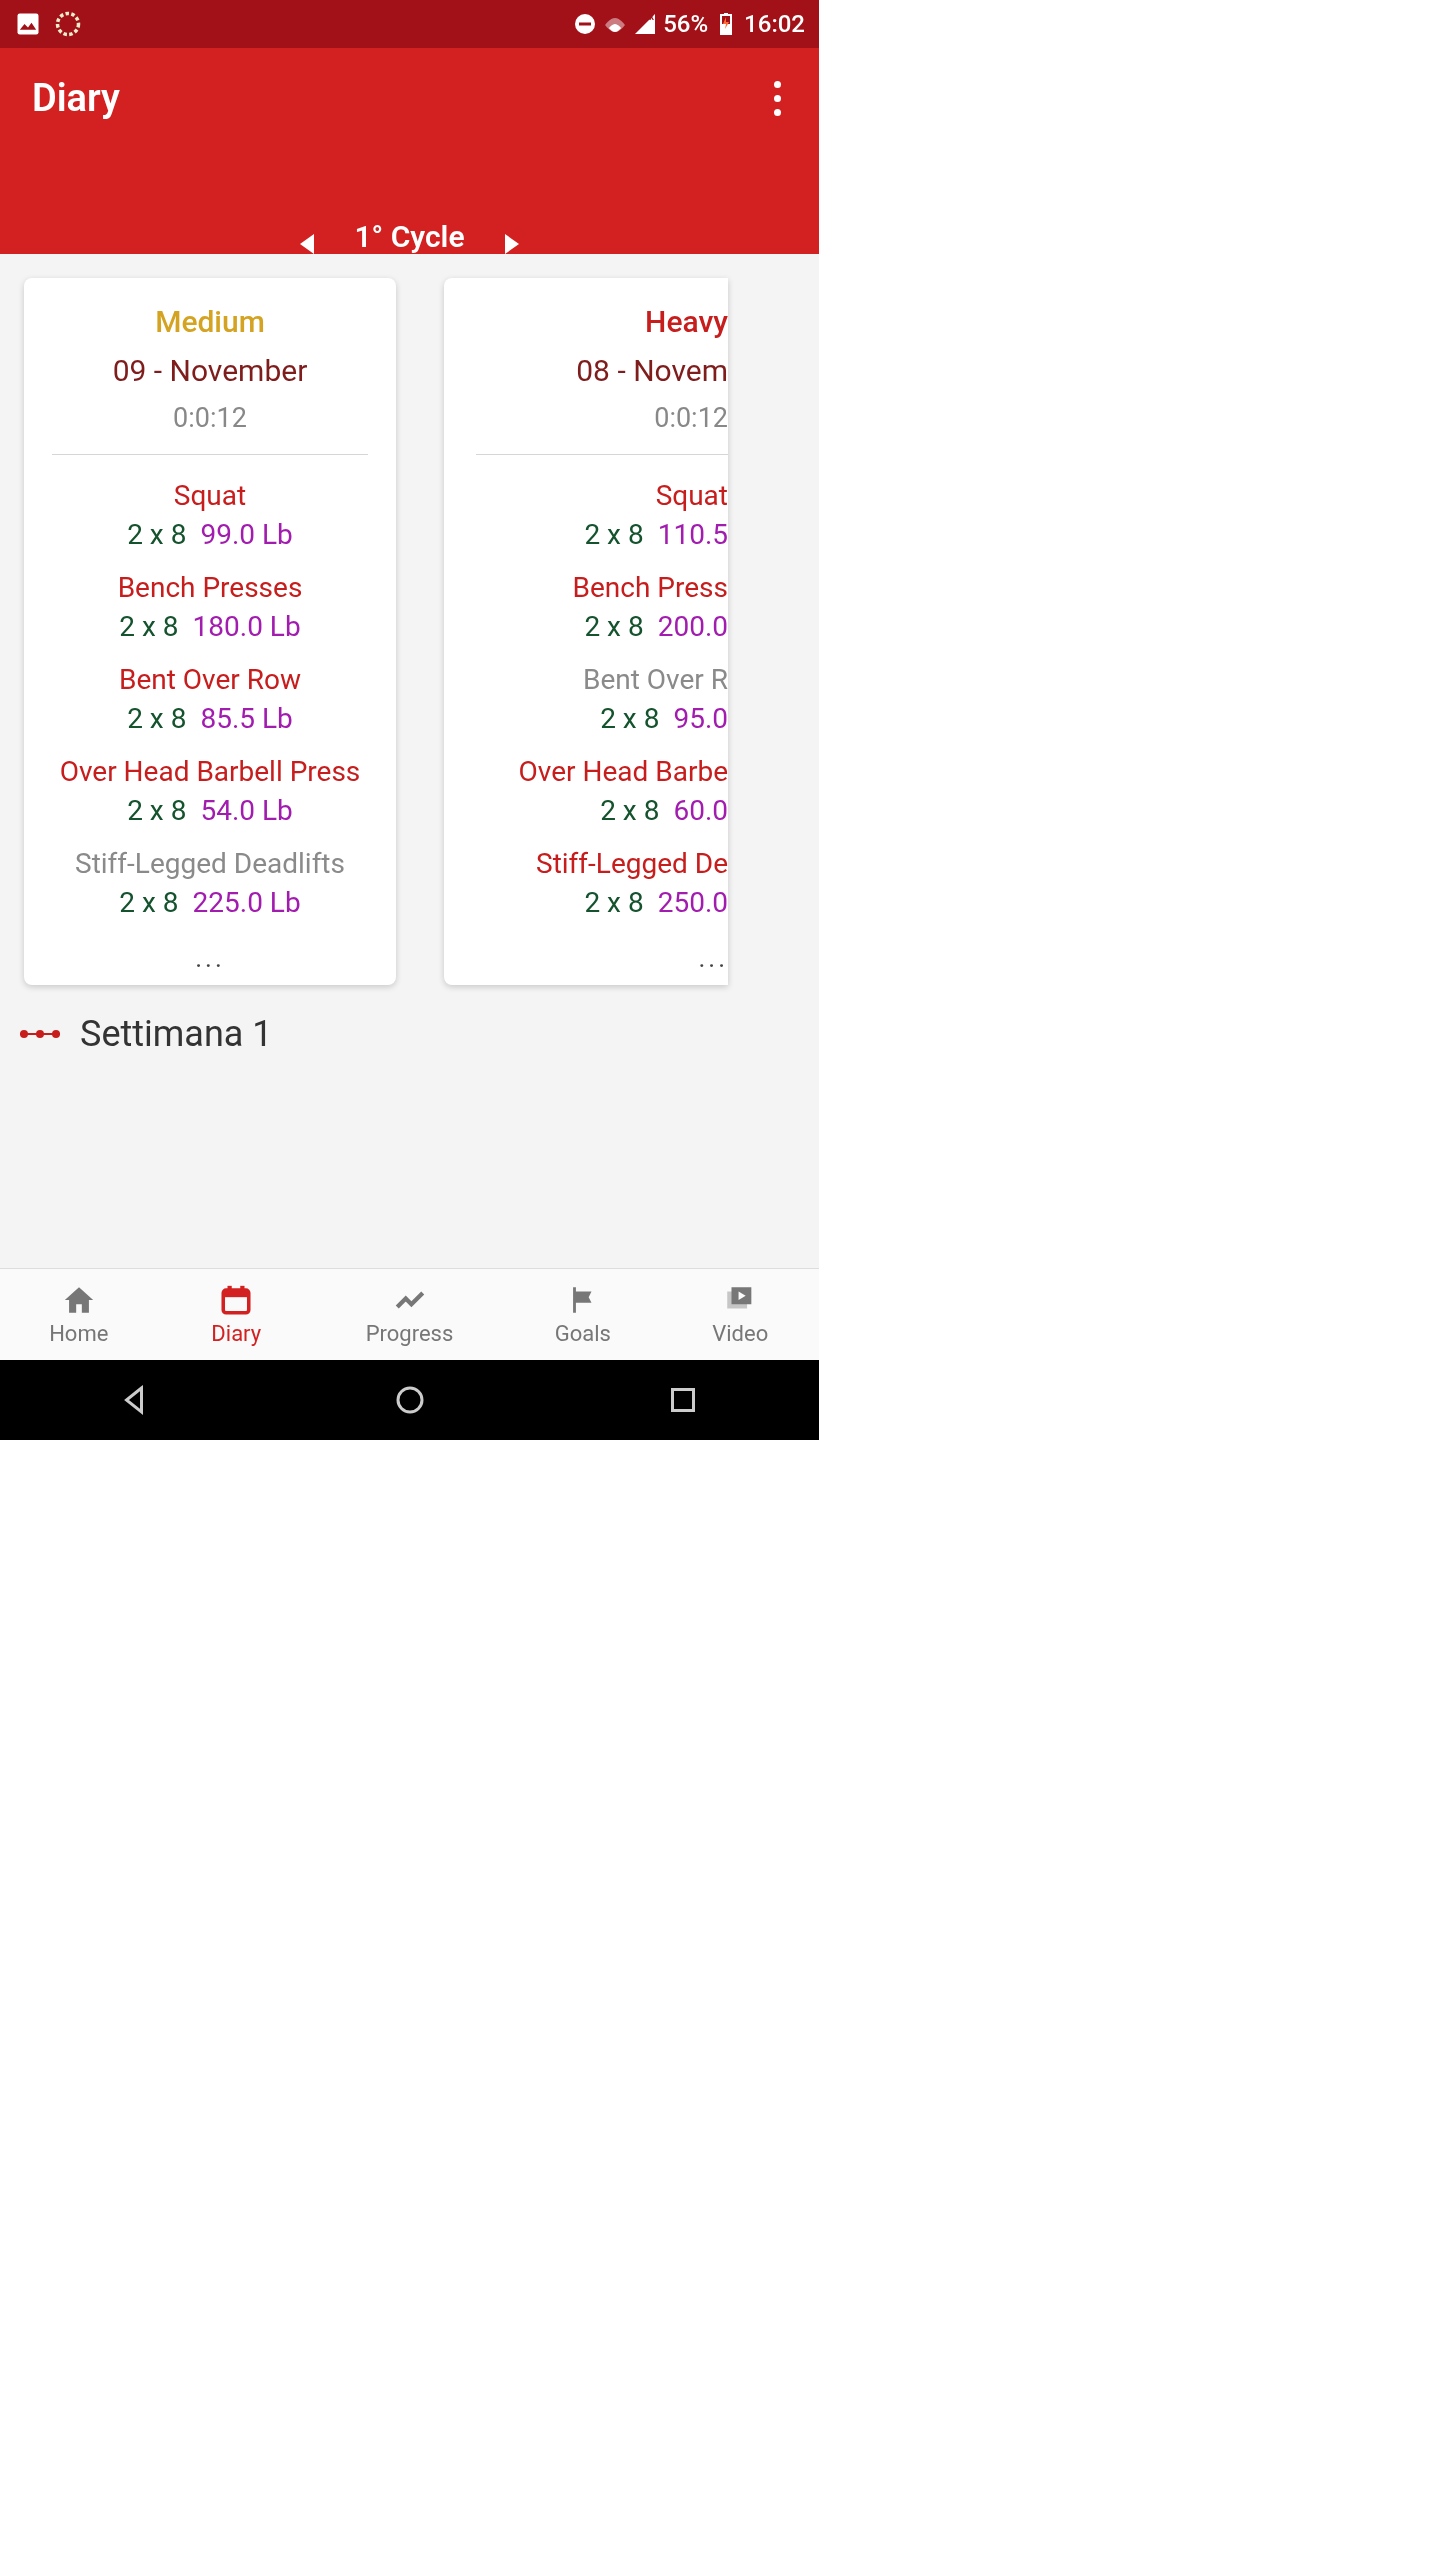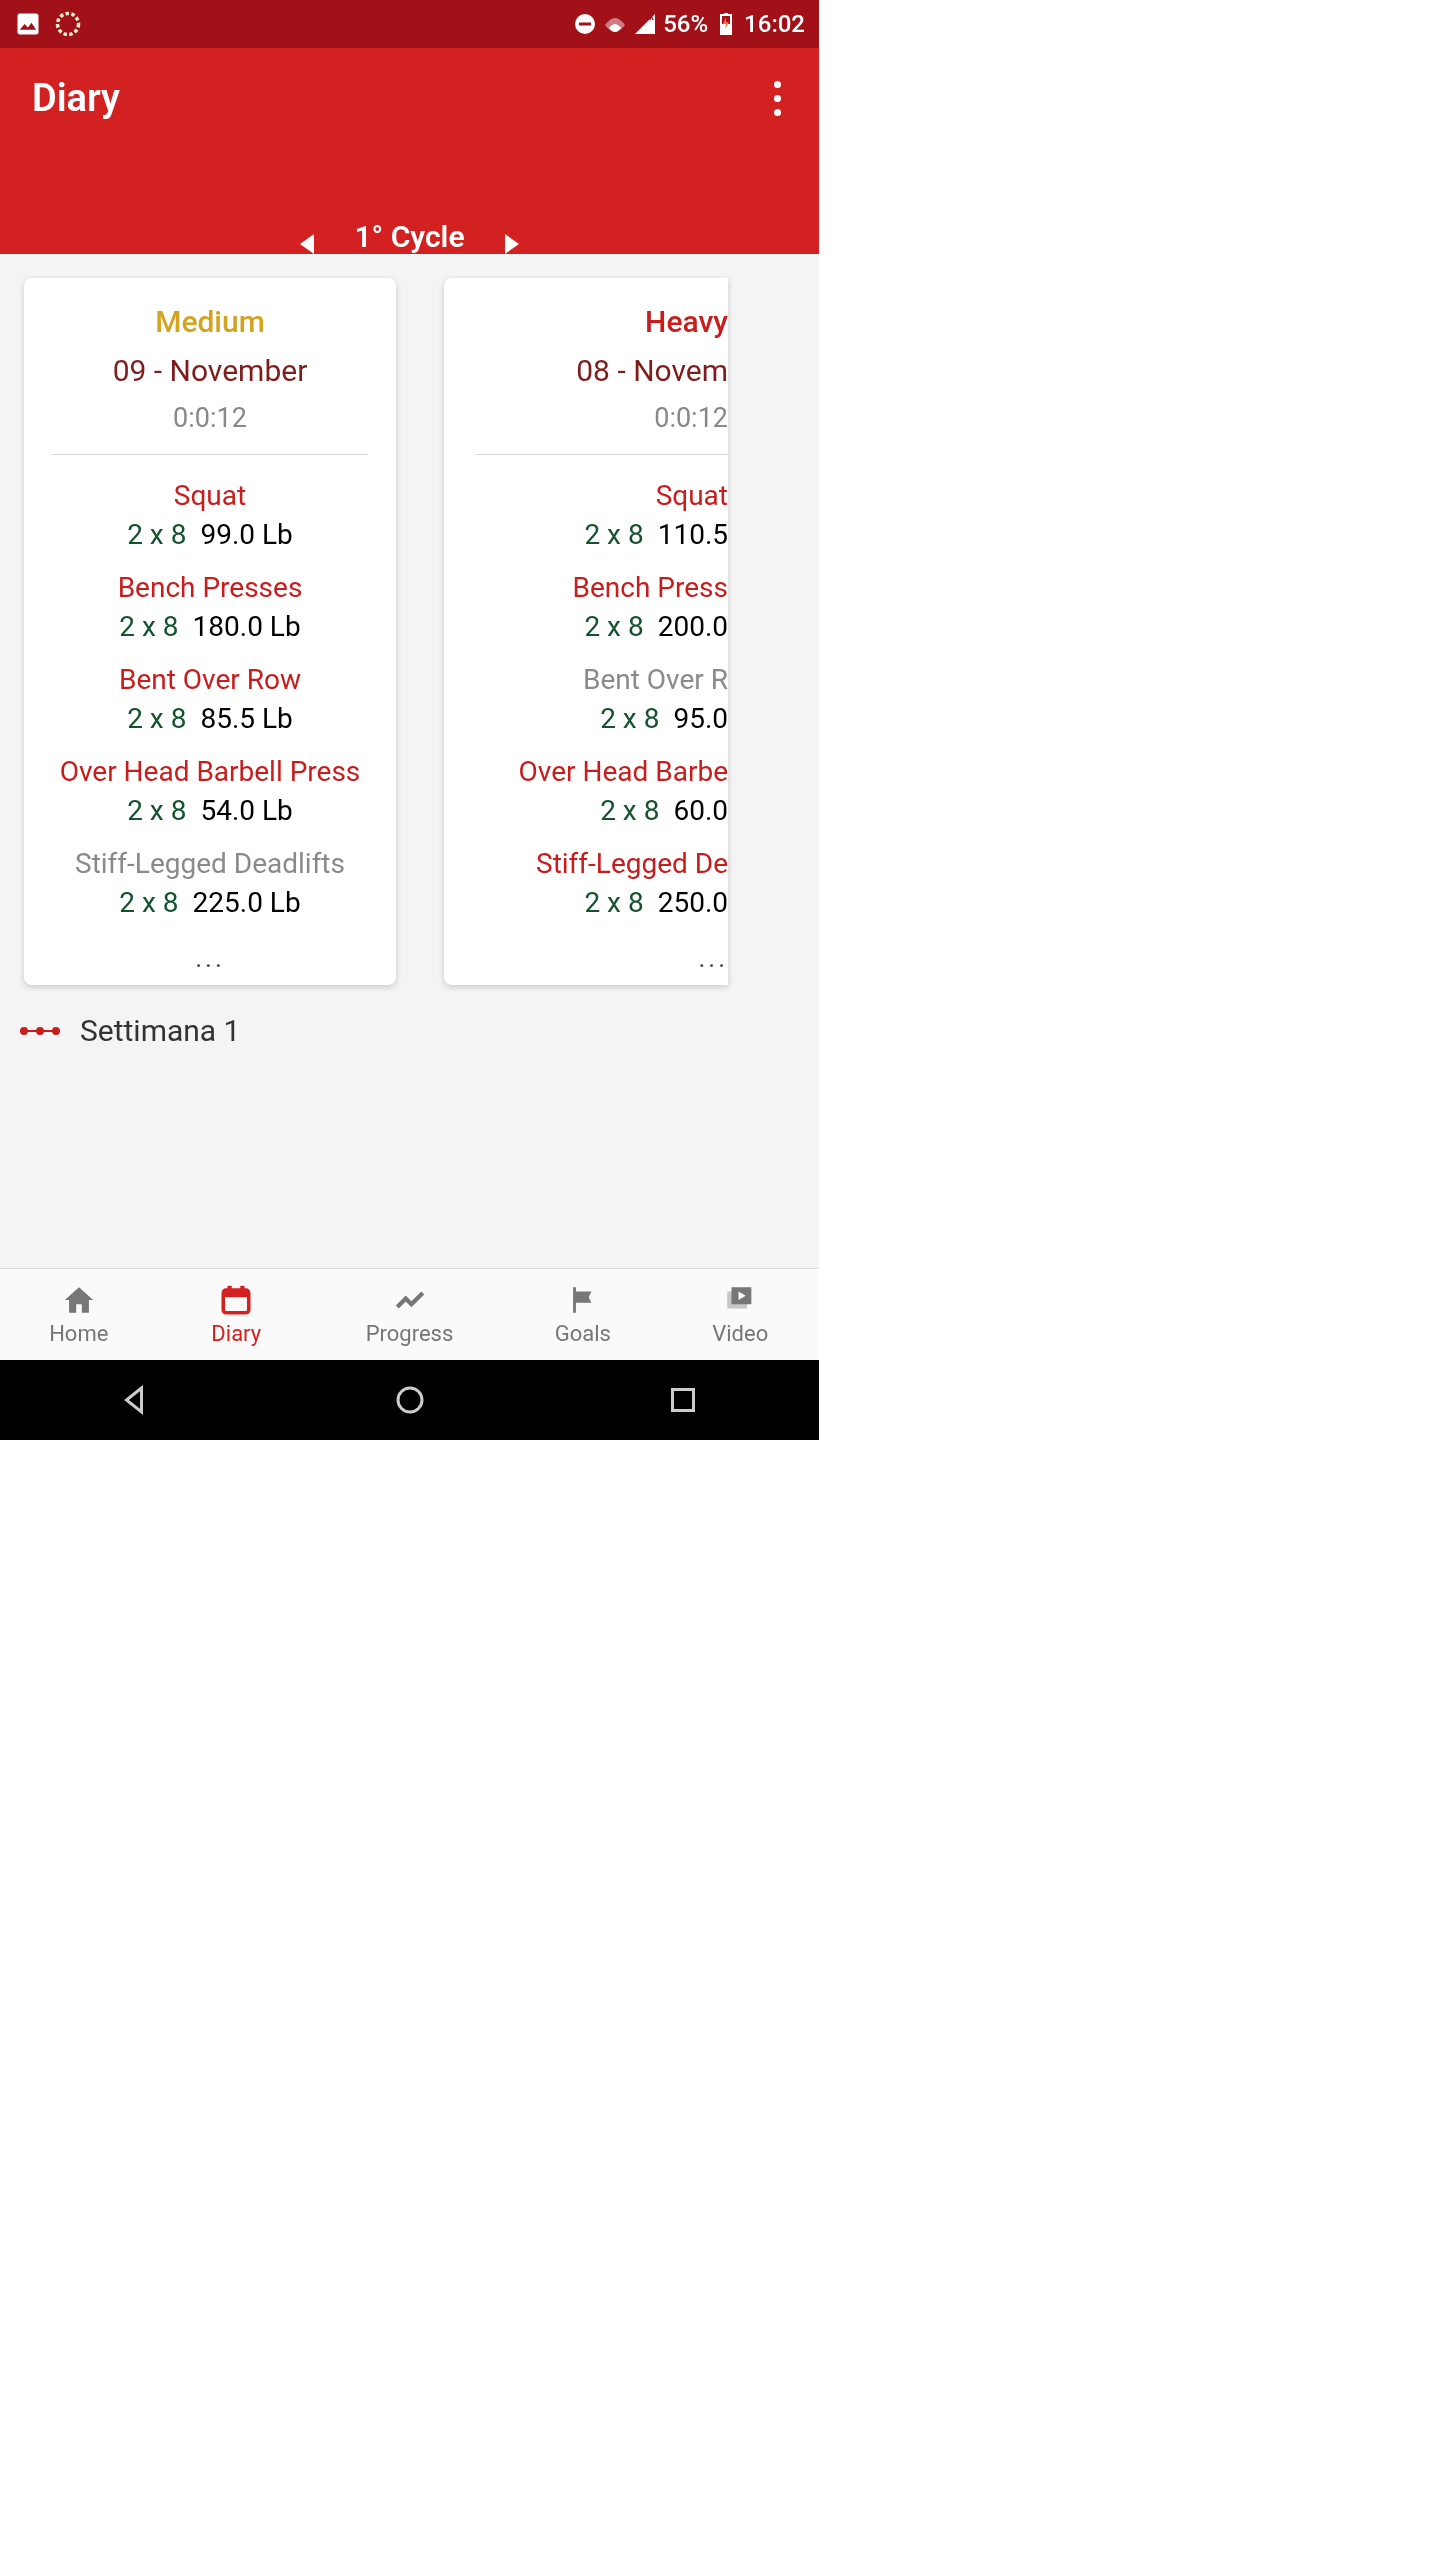--- a/index.html
+++ b/index.html
@@ -32,32 +32,32 @@
   .card.partial { width: 284px; border-radius: 8px 0 0 8px; padding-left: 20px; padding-right: 0; }
   .intensity-medium { color: #d4a322; font-size: 30px; font-weight: 500; margin-bottom: 14px; }
   .intensity-heavy  { color: #c71d1d; font-size: 30px; font-weight: 500; margin-bottom: 14px; }
   .date-line  { color: #7f1d1d; font-size: 30px; margin-bottom: 14px; }
   .timer-line { color: #888; font-size: 27px; padding-bottom: 20px; border-bottom: 1px solid #d6d6d6; margin-bottom: 24px; }
   .ex { margin-bottom: 20px; }
   .ex-name        { font-size: 28px; color: #c71d1d; margin-bottom: 6px; }
   .ex-name.muted  { color: #8a8a8a; }
   .ex-detail { font-size: 28px; }
   .sets { color: #14532d; margin-right: 14px; }
-  .wt   { color: #000000; }
+  .wt   { color: #a21caf; }
   .dots { font-size: 26px; color: #444; letter-spacing: 3px; padding-top: 4px; }
   .card.partial .intensity-heavy, .card.partial .date-line, .card.partial .timer-line,
   .card.partial .ex-name, .card.partial .ex-detail, .card.partial .dots { text-align: right; padding-right: 0; }
   .card.partial .timer-line { margin-left: 12px; }
 
   .week-row { display: flex; align-items: center; gap: 20px; padding: 4px 20px; }
   .week-icon { width: 40px; height: 10px; position: relative; }
   .week-icon::before { content:""; position:absolute; top:4px; left:0; right:0; height:2px; background:#c71d1d; }
   .week-icon span { position:absolute; width:8px; height:8px; background:#c71d1d; border-radius:50%; top:1px; }
   .week-icon span:nth-child(1){left:0} .week-icon span:nth-child(2){left:16px} .week-icon span:nth-child(3){left:32px}
-  .week-label { font-size: 30px; color: #333; }
+  .week-label { font-size: 36px; color: #333; }
 
   
   .bottom-nav { height: 92px; border-top: 1px solid #ddd; display: flex; background: #fafafa; }
   .nav-item { flex:1; display:flex; flex-direction:column; align-items:center; justify-content:center; gap:4px; color:#777; }
   .nav-item.active { color:#d32121; }
   .nav-item.wide { flex:1.2; }
   .nav-label { font-size: 22px; }
   .nav-icon { width:34px; height:34px; }
 
   

